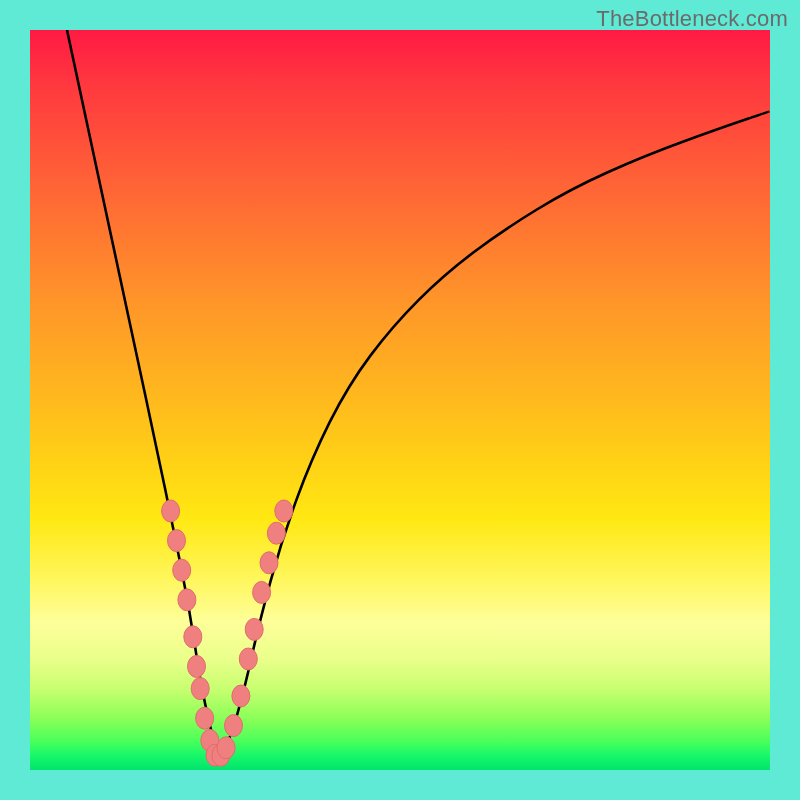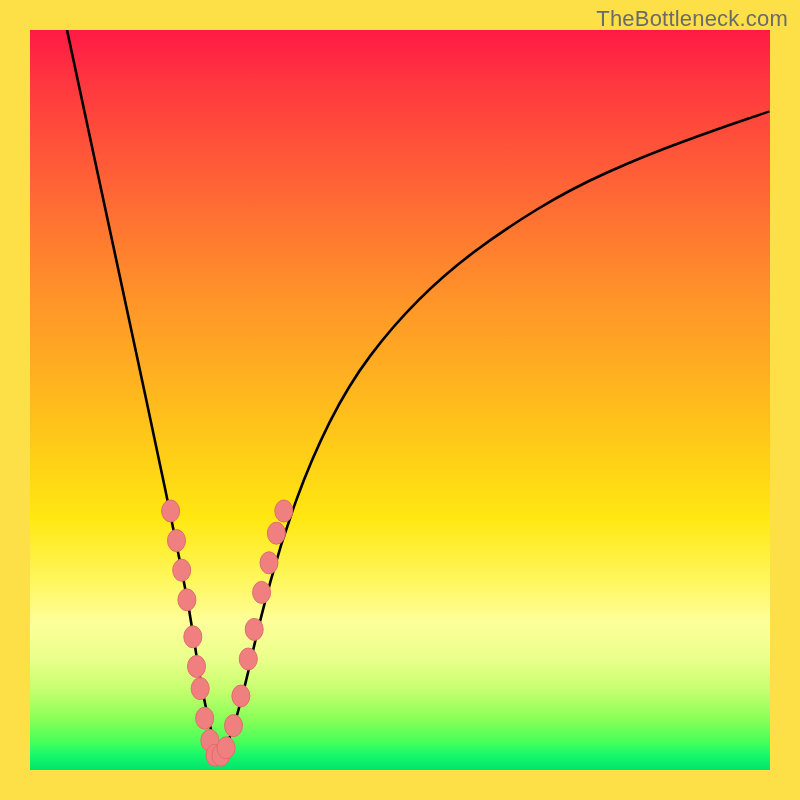--- a/index.html
+++ b/index.html
@@ -9,21 +9,21 @@
     height: 800px;
     overflow: hidden;
     background: #000;
     font-family: Arial, Helvetica, sans-serif;
   }
   .frame {
     position: absolute;
     top: 0; left: 0;
     width: 800px;
     height: 800px;
-    background: #fde047;
+    background: #5eead4;
   }
   .plot-area {
     position: absolute;
     top: 30px;
     left: 30px;
     width: 740px;
     height: 740px;
     
     background: linear-gradient(to bottom,
       #ff1a44 0%,

